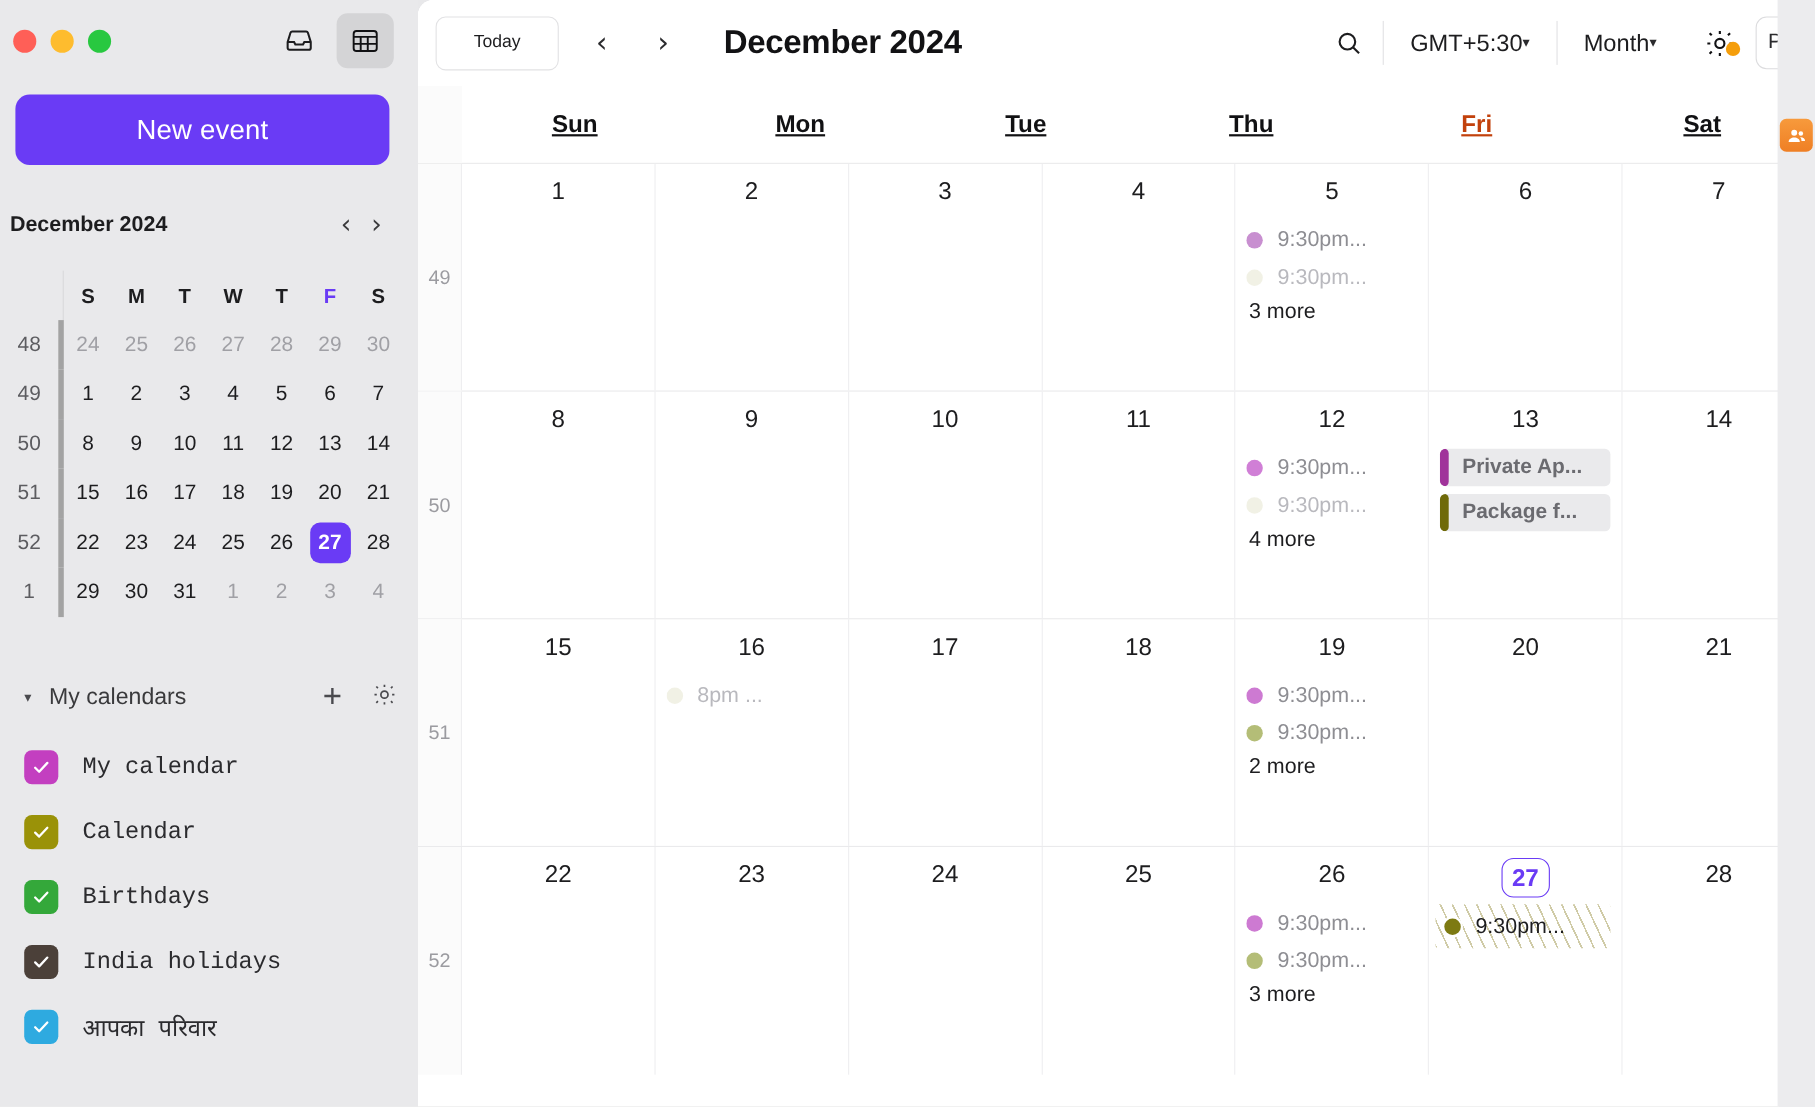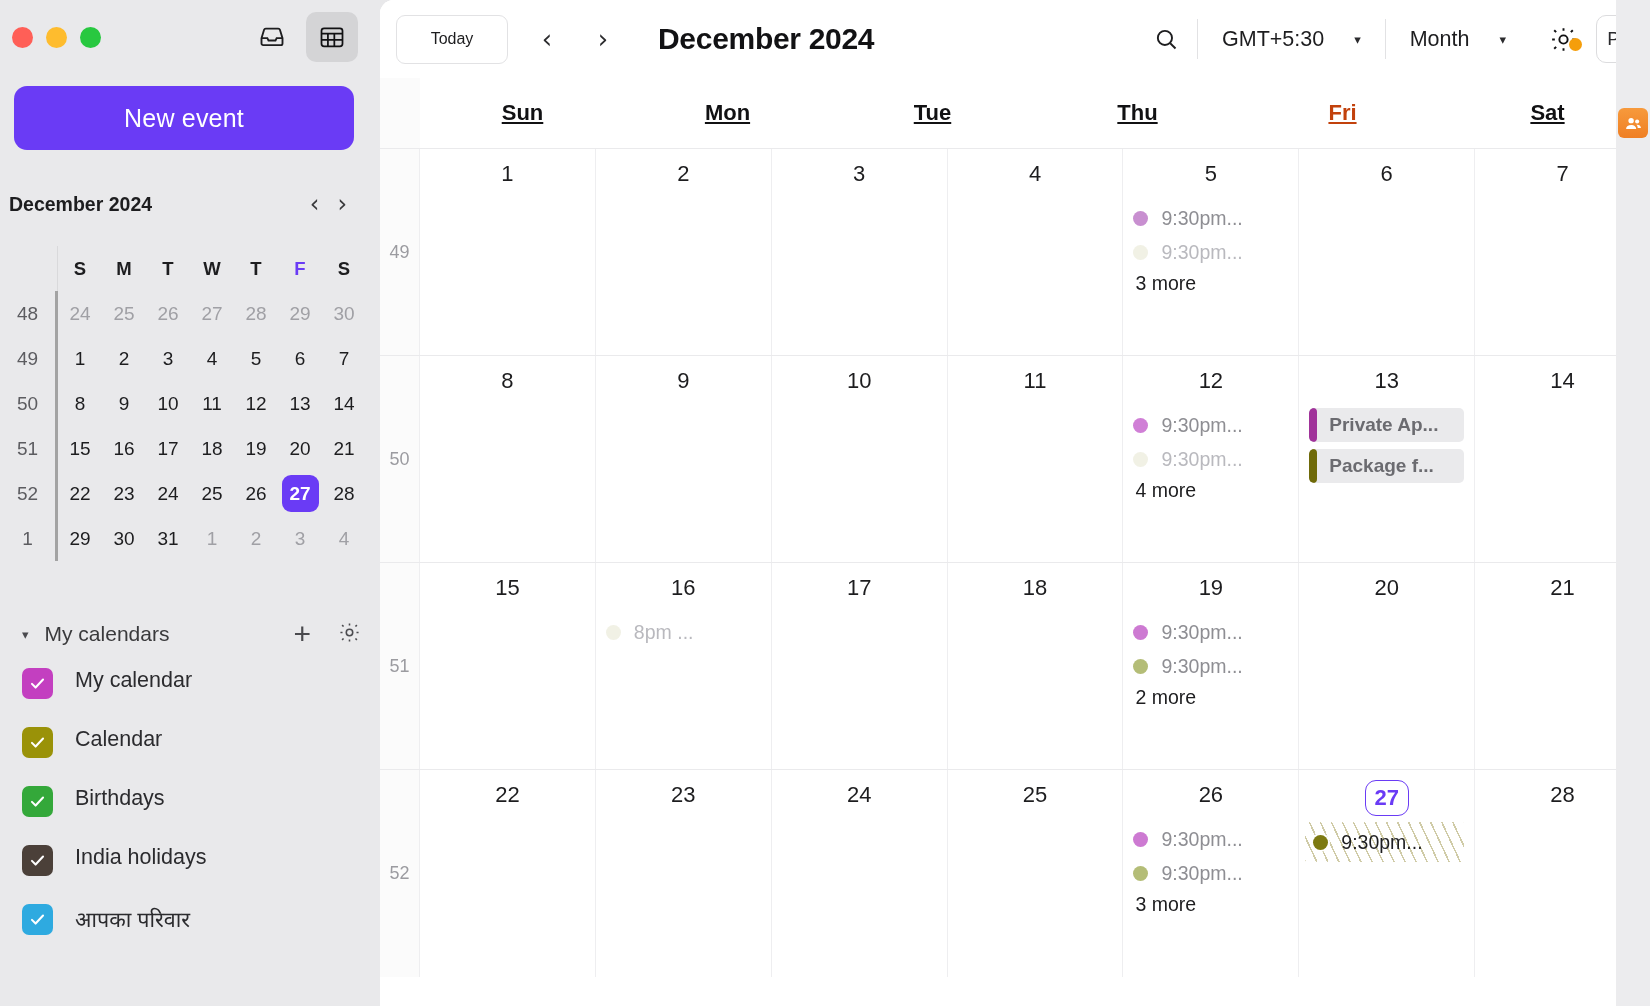--- a/index.html
+++ b/index.html
@@ -40,40 +40,40 @@
 
   .mini-head { position: absolute; left: 9px; top: 188px; width: 362px; height: 32px; display: flex; align-items: center; }
   .mini-title { font-size: 19.5px; font-weight: bold; color: #1d1d1f; }
   .mini-navs { margin-left: auto; display: flex; gap: 18px; padding-right: 24px; }
   .mini-navs span { font-size: 24px; color: #3a3a3c; line-height: 1; cursor: pointer; font-family: "DejaVu Sans", sans-serif; }
 
   .mini-grid { position: absolute; left: 0px; top: 246px; width: 375px; }
   .mini-row { display: flex; height: 45px; align-items: center; }
   .mini-wk {
     width: 58px; text-align: center; font-size: 19px; color: #5c5c60;
-    border-right: 3px solid #a3a3a3; height: 45px; line-height: 45px;
+    border-right: 5px solid #a3a3a3; height: 45px; line-height: 45px;
   }
   .mini-cell { width: 44px; text-align: center; font-size: 19px; color: #1d1d1f; position: relative; }
   .mini-row.dow .mini-cell { font-weight: bold; font-size: 18.5px; }
   .mini-row.dow .mini-wk { border-right: 1px solid #d9d9db; }
   .mini-cell.dim { color: #a0a0a5; }
   .mini-cell.fri-head { color: #6a3bf5; }
   .mini-cell .sel {
     display: inline-block; width: 37px; height: 37px; line-height: 37px;
     background: #6a3bf5; color: #fff; border-radius: 9px; font-weight: bold;
   }
 
   .cal-section-head { position: absolute; left: 22px; top: 615px; width: 340px; display: flex; align-items: center; height: 38px; }
   .caret { font-size: 13px; color: #4a4a4e; margin-right: 16px; font-family: "DejaVu Sans", sans-serif; }
   .cal-section-title { font-size: 21px; color: #3a3a3c; }
   .cal-head-actions { margin-left: auto; display: flex; align-items: center; gap: 26px; }
   .cal-head-actions .plus { font-size: 30px; color: #4a4a4e; line-height: 1; font-weight: 300; }
 
   .cal-list { position: absolute; left: 22px; top: 668px; width: 345px; }
-  .cal-item { display: flex; height: 59px; }
+  .cal-item { display: flex; align-items: center; height: 59px; font-family: Liberation Mono, monospace; }
   .cb { width: 31px; height: 31px; border-radius: 7px; display: flex; align-items: center; justify-content: center; flex: 0 0 31px; }
   .cb svg { display: block; }
   .cal-name { margin-left: 22px; font-size: 21.5px; color: #2b2b2e; }
 
   
   #main { flex: 1; position: relative; background: #fff; border-radius: 14px 0 0 0; overflow: hidden; }
   #main::before {
     content: ""; position: absolute; left: 0; top: 0; right: 0; height: 78px;
     background: #fff;
   }
@@ -84,21 +84,21 @@
     font-family: "Liberation Sans", sans-serif;
   }
   .arrow-btn { width: 42px; height: 42px; background: none; border: none; font-size: 26px; color: #2b2b2e; cursor: pointer; font-family: "DejaVu Sans", sans-serif; line-height: 1; }
   .arrows { display: flex; margin-left: 18px; gap: 14px; }
   .month-title { margin-left: 34px; font-size: 30px; font-weight: bold; color: #121214; letter-spacing: -.3px; }
   .top-right { margin-left: auto; display: flex; align-items: center; height: 78px; }
   .tr-sep { width: 1px; height: 40px; background: #e2e2e4; }
   .search-btn { width: 62px; display: flex; align-items: center; justify-content: center; background: none; border: none; cursor: pointer; }
   .tz-btn, .view-btn {
     background: none; border: none; cursor: pointer;
-    display: flex; align-items: center; gap: 30px;
+    display: flex; align-items: center; gap: 0;
     font-size: 21.5px; color: #1d1d1f; padding: 0 24px;
     font-family: "Liberation Sans", sans-serif;
   }
   .dncaret { font-size: 13px; color: #2b2b2e; font-family: "DejaVu Sans", sans-serif; }
   .gear-wrap { position: relative; width: 66px; display: flex; align-items: center; justify-content: center; cursor: pointer; }
   .gear-dot { position: absolute; top: 14px; right: 14px; width: 13px; height: 13px; border-radius: 50%; background: #f59e0b; }
   .avatar {
     width: 48px; height: 48px; border: 1px solid #dcdcde; border-radius: 10px;
     display: flex; align-items: center; justify-content: center;
     font-size: 19px; color: #2b2b2e; margin-right: 6px; cursor: pointer; background: #fff;

